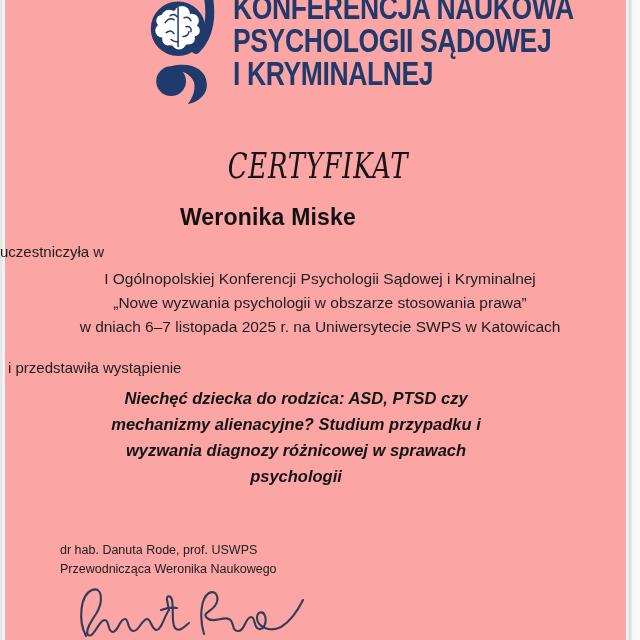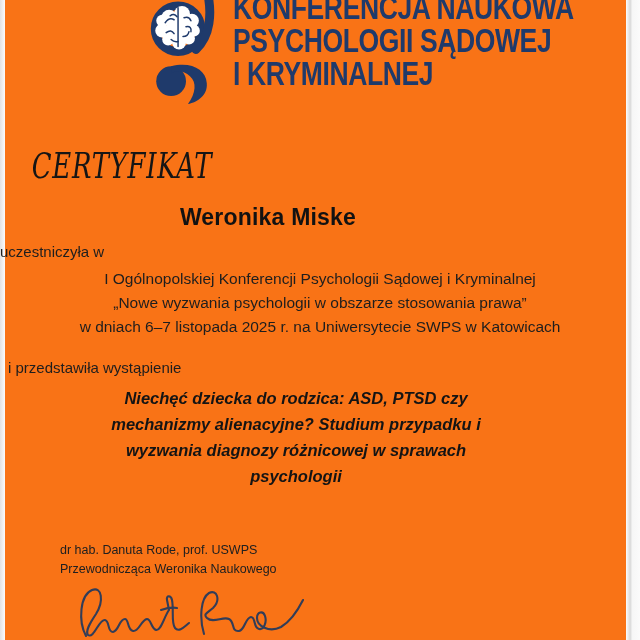--- a/index.html
+++ b/index.html
@@ -1,19 +1,19 @@
 <!DOCTYPE html>
 <html lang="pl"><head>
 <meta charset="utf-8">
 <style>
   html,body{margin:0;padding:0;}
   .page{
     position:relative;
     width:640px;height:640px;
-    background:#f97316;
+    background:#fca5a5;
     overflow:hidden;
     font-family:"Liberation Sans", sans-serif;
     color:#1c1c1c;
   }
   .edge-left{
     position:absolute;left:0;top:0;width:5px;height:640px;
     background:linear-gradient(to right,#e2e2e2,#fbfbfb);
   }
   .edge-right{
     position:absolute;right:0;top:0;width:14px;height:640px;
@@ -29,21 +29,21 @@
     font-size:34px;line-height:33px;
     letter-spacing:-0.5px;
     color:#1f3a6b;
     transform:scaleX(0.78);
     transform-origin:left top;
     white-space:nowrap;
   }
   
   .cert-heading{
     left:0;top:146px;width:636px;
-    text-align:left;
+    text-align:center;
     font-family:"DejaVu Serif", serif;
     font-style:italic;
     font-size:35px;
     color:#151515;
   }
   .cert-heading span{display:inline-block;transform:scaleX(0.74);letter-spacing:1px;}
   .recipient{
     left:0;top:204px;width:536px;text-align:center;
     font-size:23px;font-weight:bold;color:#121212;letter-spacing:0.2px;
   }

